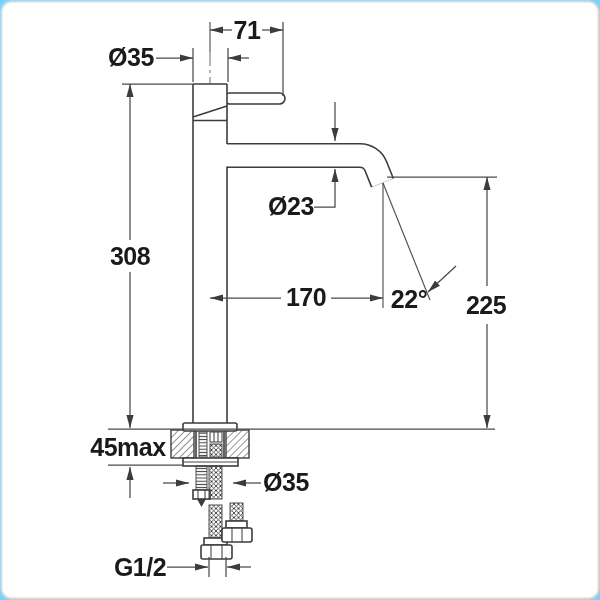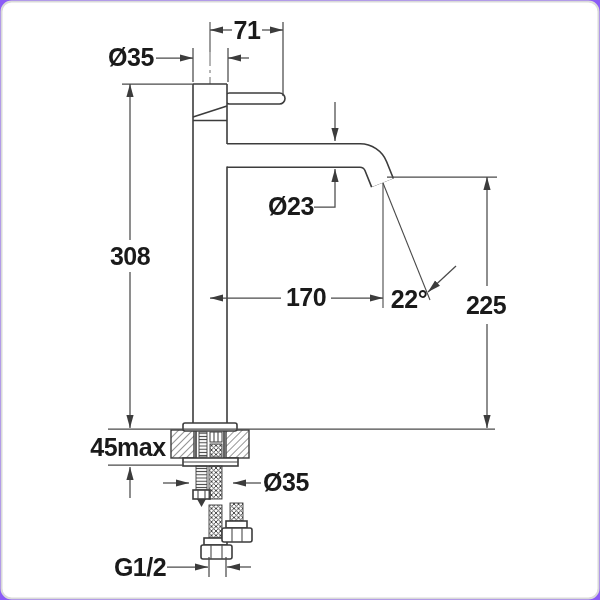--- a/index.html
+++ b/index.html
@@ -1,16 +1,16 @@
 <!DOCTYPE html>
 <html><head>
 <meta charset="utf-8">
 <style>
   html,body{margin:0;padding:0;background:#fff;}
-  .stage{width:600px;height:600px;position:relative;background:#8b5cf6;font-family:"Liberation Sans",sans-serif;}
+  .stage{width:600px;height:600px;position:relative;background:#7dd3fc;font-family:"Liberation Sans",sans-serif;}
   svg{display:block;}
   .obj{stroke:#3c3c3c;stroke-width:1.6;fill:none;stroke-linecap:butt;}
   .objf{stroke:#3c3c3c;stroke-width:1.6;fill:#ffffff;}
   .thin{stroke:#4a4a4a;stroke-width:1.1;fill:none;}
   .dim{stroke:#4a4a4a;stroke-width:1.25;fill:none;}
   .cl{stroke:#6a6a6a;stroke-width:1;fill:none;stroke-dasharray:14 4 3 4;}
   .lbl{font-family:"Liberation Sans",sans-serif;font-size:25px;font-weight:bold;fill:#1a1a1a;letter-spacing:-0.5px;}
 </style>
 </head>
 <body>

